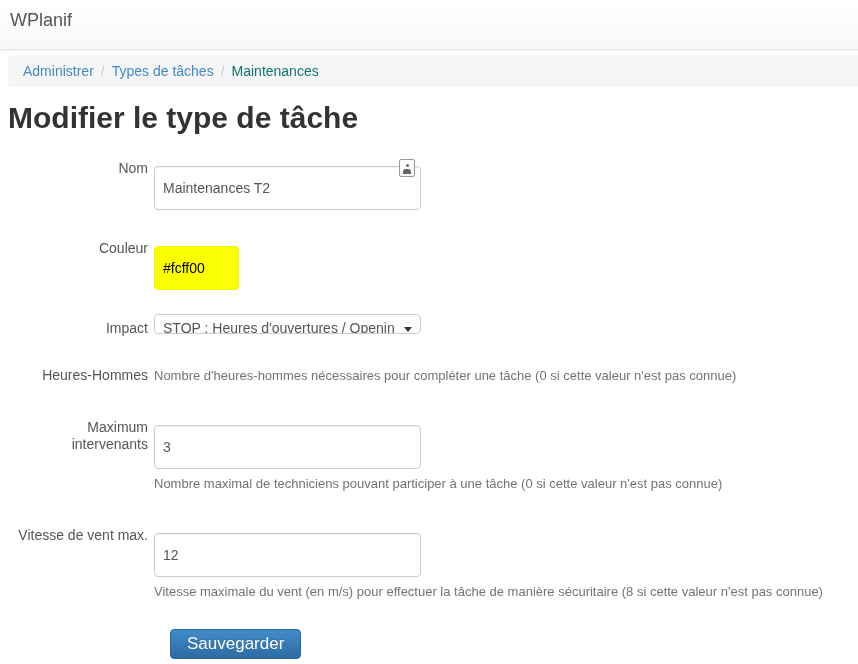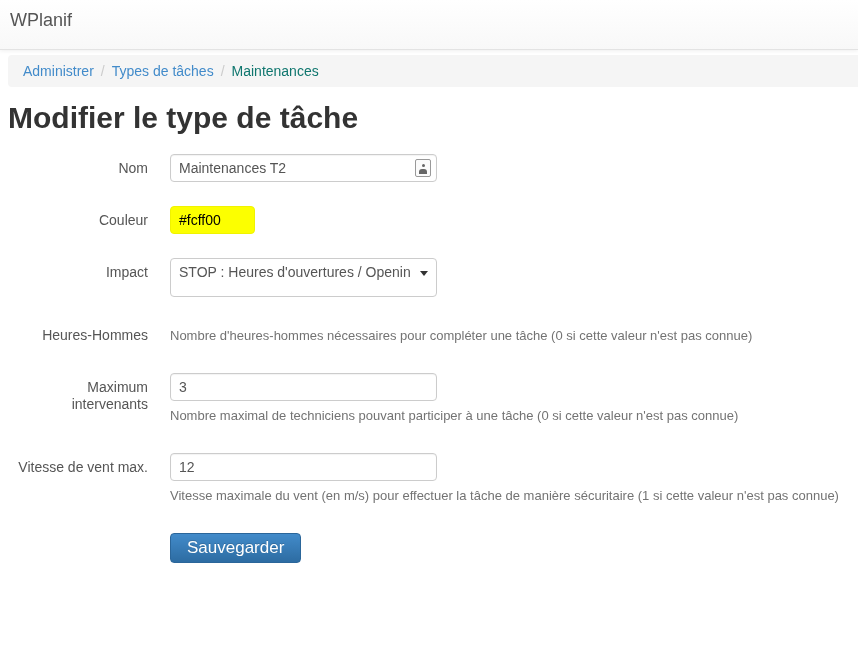--- a/index.html
+++ b/index.html
@@ -61,38 +61,39 @@
   .form-group {
     display: flex;
     align-items: flex-start;
     margin-bottom: 24px;
   }
   .form-group.has-help { margin-bottom: 29px; }
   .control-label {
     flex: 0 0 140px;
     text-align: right;
     padding-top: 6px;
-    margin-right: 22px;
+    margin-right: 6px;
     color: #555;
     line-height: 17px;
   }
   .controls { position: relative; }
 
   .form-control {
     width: 267px;
-    height: 28px;
+    height: 44px;
     padding: 4px 8px;
     font-family: "Liberation Sans", sans-serif;
     font-size: 14px;
     color: #555;
     background: #fff;
     border: 1px solid #ccc;
     border-radius: 4px;
     outline: none;
     box-shadow: inset 0 1px 1px rgba(0,0,0,0.05);
+    margin-top: 12px;
   }
   .form-control.color-swatch {
     width: 85px;
     background: #fcff00;
     border-color: #f0f300;
     color: #000;
     box-shadow: none;
   }
 
   
@@ -129,21 +130,21 @@
     position: absolute;
     bottom: 0; left: 0;
     width: 8px; height: 5px;
     border-radius: 3px 3px 0 0;
     background: #666;
   }
 
   
   .select-control {
     width: 267px;
-    height: 39px;
+    height: 20px;
     border: 1px solid #ccc;
     border-radius: 4px;
     background: #fff;
     position: relative;
     cursor: pointer;
     overflow: hidden;
   }
   .select-value {
     display: block;
     padding: 5px 24px 4px 8px;
@@ -241,21 +242,21 @@
     <div class="controls">
       <input class="form-control" type="text" value="3" style="">
       <div class="help-block">Nombre maximal de techniciens pouvant participer à une tâche (0 si cette valeur n'est pas connue)</div>
     </div>
   </div>
 
   <div class="form-group has-help">
     <label class="control-label">Vitesse de vent max.</label>
     <div class="controls">
       <input class="form-control" type="text" value="12" style="">
-      <div class="help-block">Vitesse maximale du vent (en m/s) pour effectuer la tâche de manière sécuritaire (1 si cette valeur n'est pas connue)</div>
+      <div class="help-block">Vitesse maximale du vent (en m/s) pour effectuer la tâche de manière sécuritaire (8 si cette valeur n'est pas connue)</div>
     </div>
   </div>
 
   <div class="btn-row">
     <button class="btn-primary" type="submit">Sauvegarder</button>
   </div>
 
 </div>
 
 </body></html>

